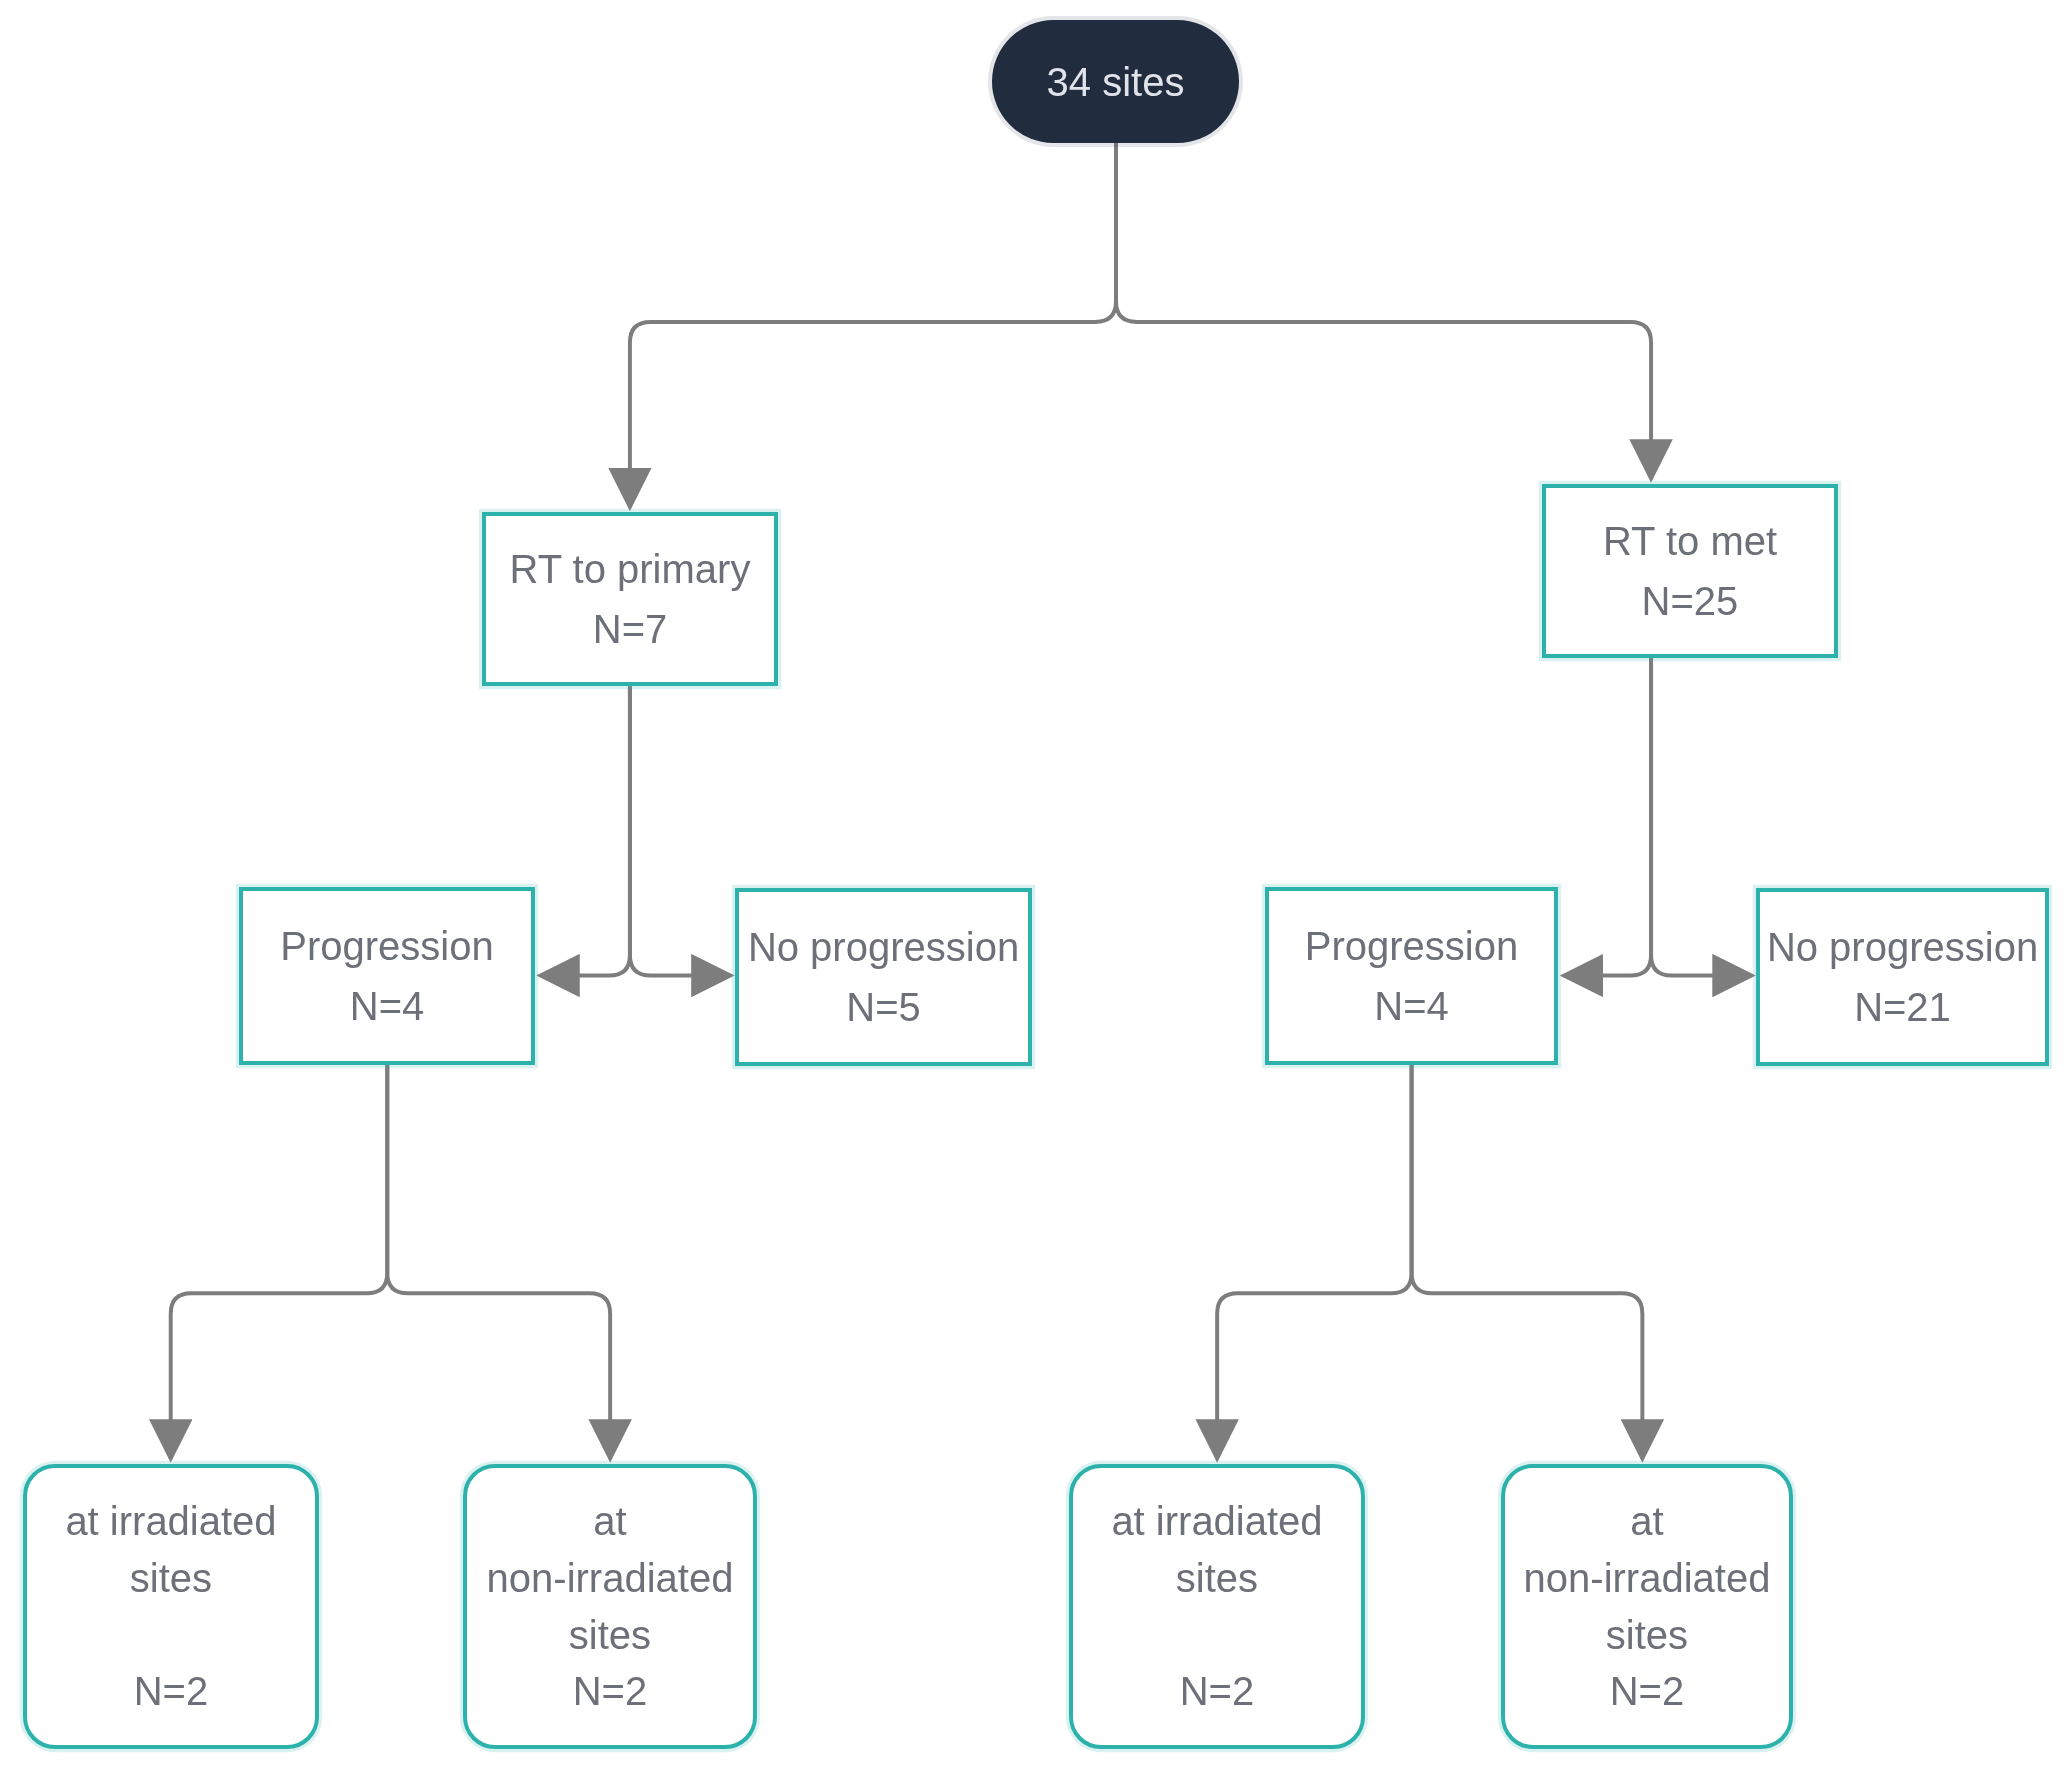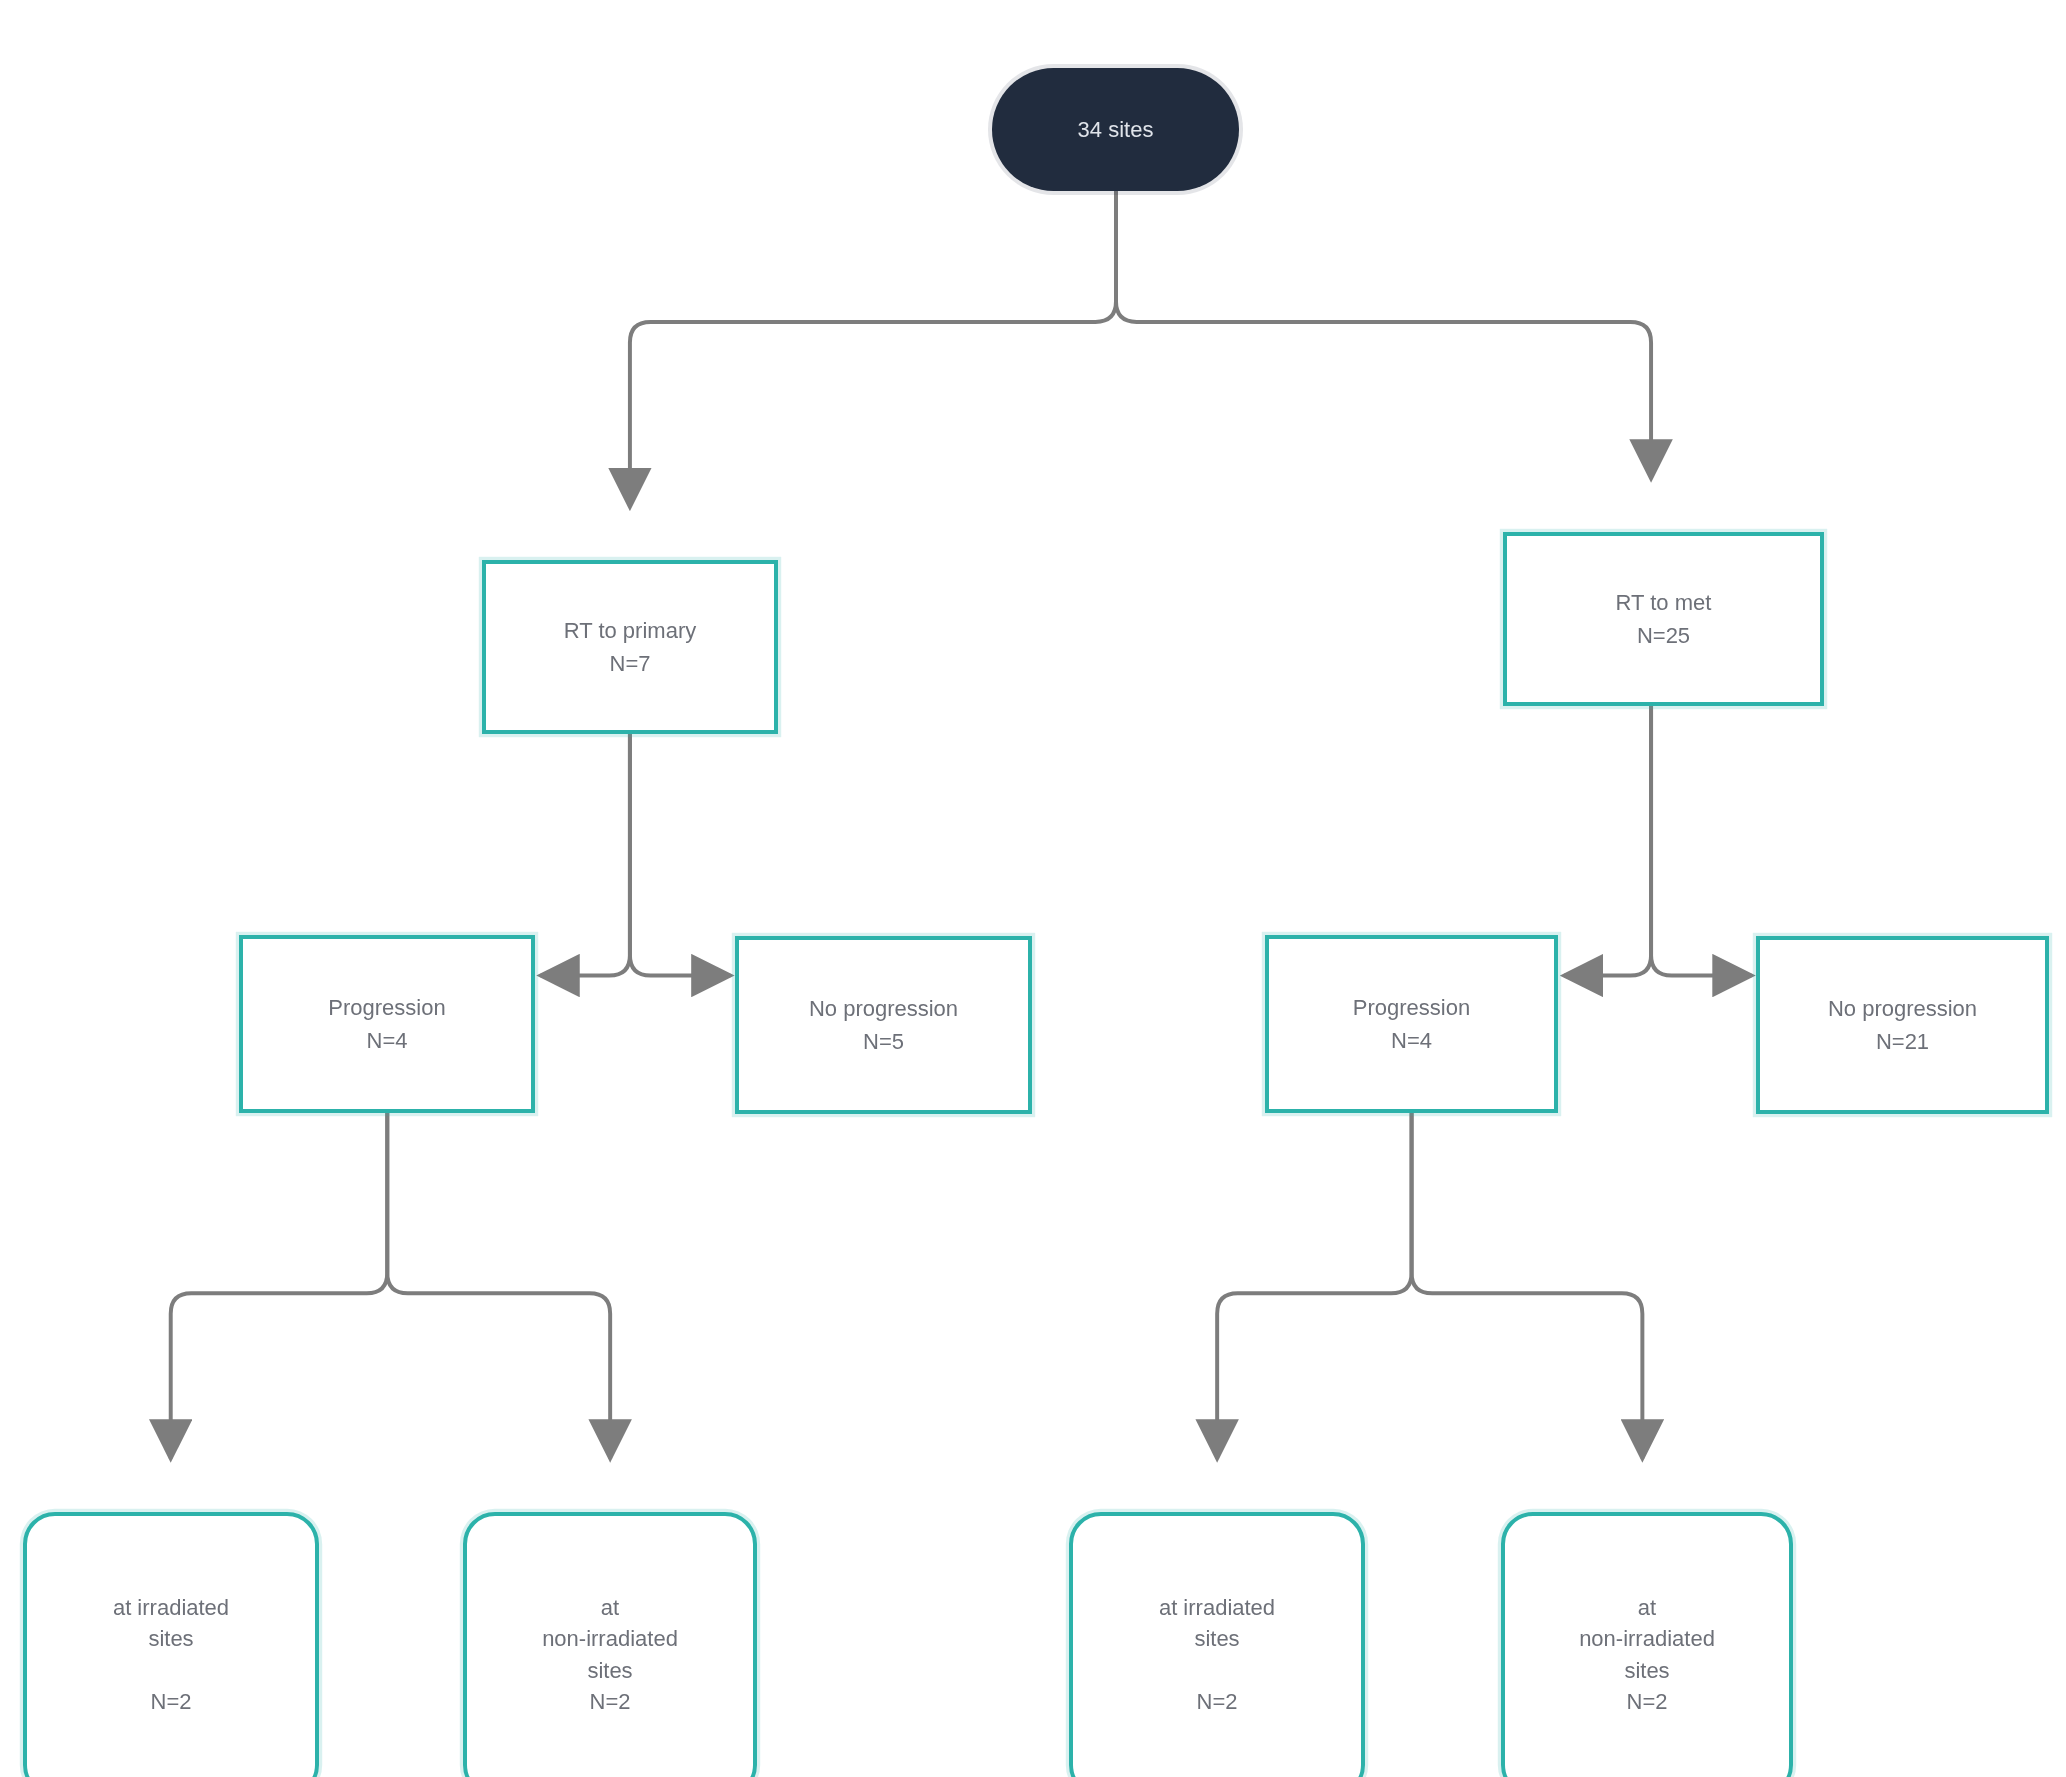--- a/index.html
+++ b/index.html
@@ -11,40 +11,39 @@
     overflow:hidden;
   }
   svg.connectors{position:absolute;left:0;top:0;z-index:0;}
   svg.connectors path.link{fill:none;stroke-width:5;}
   .node{
     position:absolute;z-index:1;
     display:flex;align-items:center;justify-content:center;
     text-align:center;
     white-space:pre-line;
     color:#6d7078;
-    font-size:22px;line-height:1.5;
+    font-size:40px;line-height:1.5;
     background:#ffffff;
     box-sizing:border-box;
-    margin-top:48px;
   }
   .box{
     border:4px solid #2cb2aa;
     box-shadow:0 0 0 3.2px rgba(44,178,170,0.18);
   }
   .root{
     background:#212c3e;
     color:#e0e4ea;
     border-radius:63px;
     box-shadow:0 0 0 4px rgba(33,44,62,0.12);
   }
   .tall{line-height:1.42;border-radius:32px;}
   
   #n-root        {left:992px;top:20px;  width:247px;height:123px;}
   #n-rt-primary  {left:482px; top:512px; width:296px;height:174px;}
-  #n-rt-met      {left:1503px;top:484px; width:321px;height:174px;}
+  #n-rt-met      {left:1542px;top:484px; width:296px;height:174px;}
   #n-prog-left   {left:239px; top:887px;width:296px;height:178px;}
   #n-noprog-left {left:735px; top:888px;width:297px;height:178px;}
   #n-prog-right  {left:1265px;top:887px;width:293px;height:178px;}
   #n-noprog-right{left:1756px;top:888px;width:293px;height:178px;}
   #n-irr-left    {left:23px;  top:1464px;width:296px;height:285px;}
   #n-nonirr-left {left:463px; top:1464px;width:294px;height:285px;}
   #n-irr-right   {left:1069px;top:1464px;width:296px;height:285px;}
   #n-nonirr-right{left:1501px;top:1464px;width:292px;height:285px;}
 </style>
 </head>

